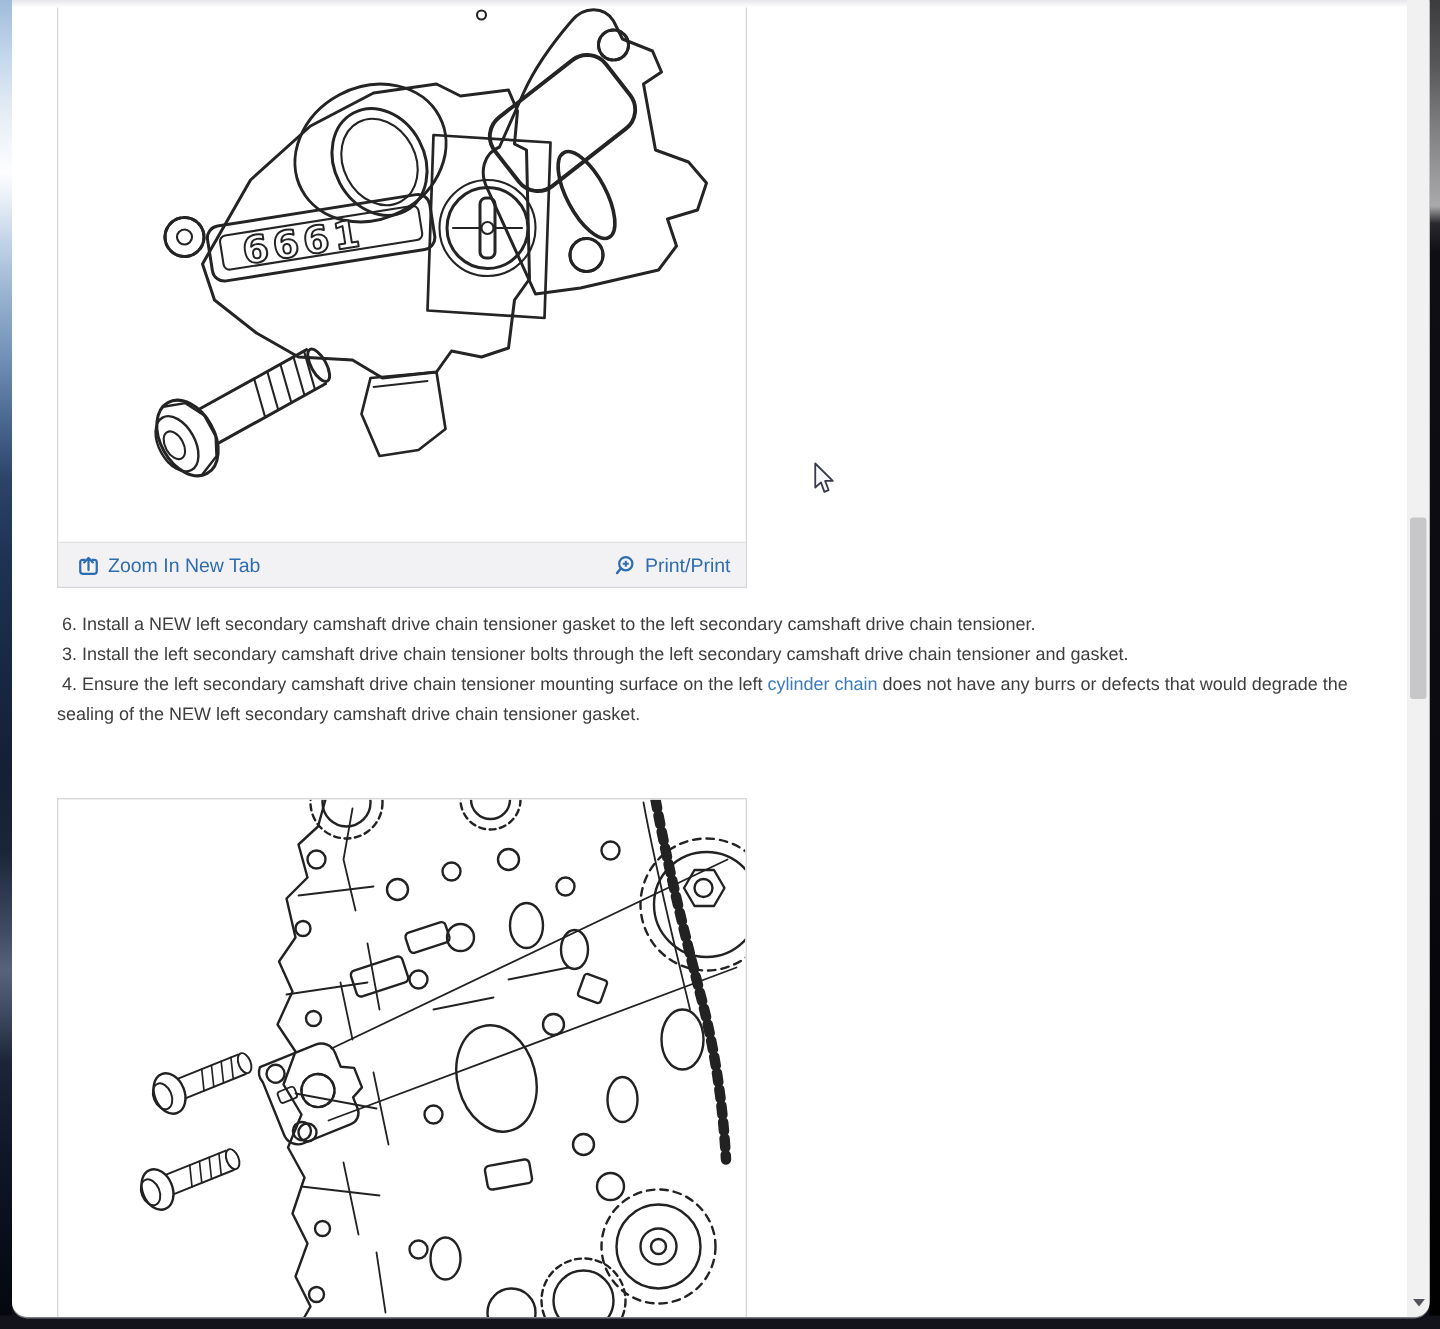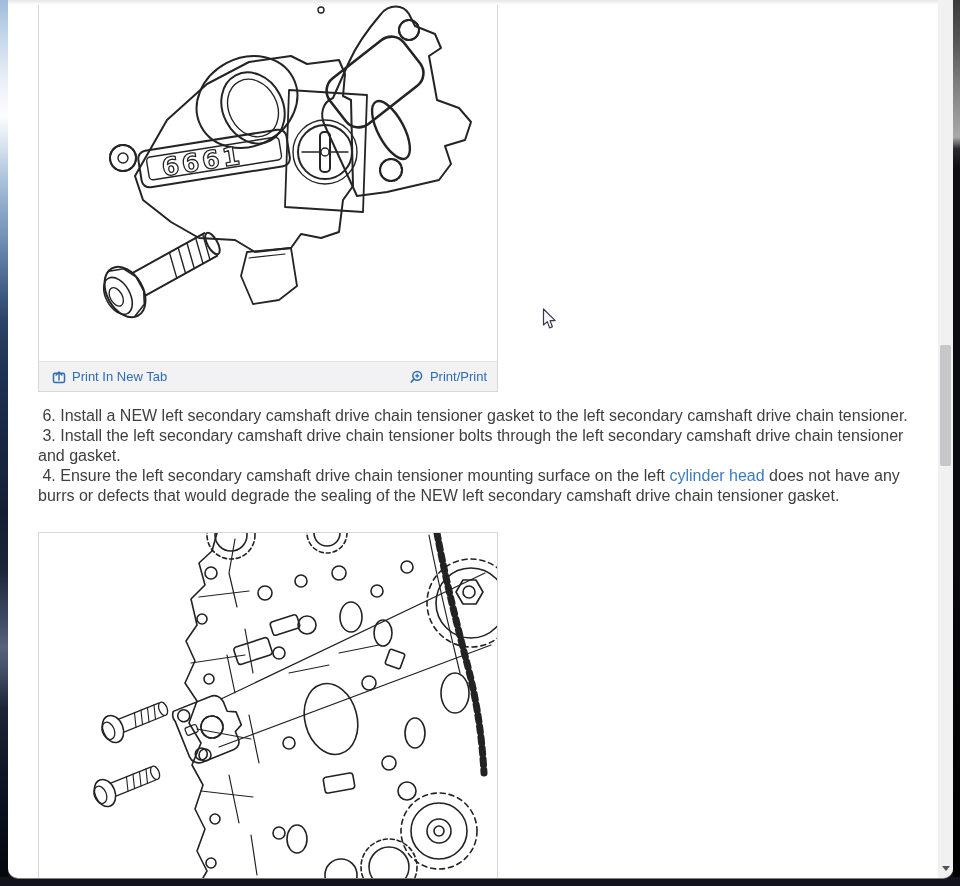--- a/index.html
+++ b/index.html
@@ -67,21 +67,21 @@
     padding:0 10px 0 13px;
   }
   .img-footer a{
     display:inline-flex;align-items:center;gap:6px;
     color:var(--link-blue);font-size:13px;text-decoration:none;cursor:pointer;
   }
   .img-footer svg{display:block;}
   
   .steps{
     position:absolute;left:30px;top:406px;width:872px;
-    color:var(--body-text);font-size:16px;line-height:20px;
+    color:var(--body-text);font-size:12px;line-height:20px;
   }
   .steps span{white-space:pre-wrap;}
   .steps a{color:#3c7ac0;text-decoration:none;cursor:pointer;}
   
   .lineart{display:block;}
   .lineart *{vector-effect:non-scaling-stroke;}
   
   .scrollbar{
     position:absolute;top:0;right:0;width:15px;height:878px;
     background:var(--scroll-track);
@@ -165,39 +165,39 @@
     </div>
     <div class="img-footer">
       <a>
         <span>
           <svg width="14" height="14" viewBox="0 0 14 14">
             <rect x="1.5" y="3.2" width="11" height="9.3" rx="1.6" fill="none" stroke="#2e6cb2" stroke-width="1.5"></rect>
             <path d="M7,10 L7,2.4" stroke="#fff" stroke-width="4" fill="none"></path>
             <path d="M7,10 L7,2.4 M4.1,5 L7,2 L9.9,5" stroke="#2e6cb2" stroke-width="1.5" fill="none" stroke-linecap="round" stroke-linejoin="round"></path>
           </svg>
         </span>
-        <span>Print In New Tab</span>
+        <span>Zoom In New Tab</span>
       </a>
       <a>
         <span>
           <svg width="14" height="14" viewBox="0 0 14 14">
             <circle cx="7.2" cy="5.8" r="4.4" fill="none" stroke="#2e6cb2" stroke-width="1.5"></circle>
             <path d="M7.2,3.8 L7.2,7.8 M5.2,5.8 L9.2,5.8" stroke="#2e6cb2" stroke-width="1.3" fill="none"></path>
             <path d="M3.9,9 L1.4,12" stroke="#2e6cb2" stroke-width="1.7" fill="none" stroke-linecap="round"></path>
           </svg>
         </span>
         <span>Print/Print</span>
       </a>
     </div>
   </section>
 
   <p class="steps">
     <span> 6. Install a NEW left secondary camshaft drive chain tensioner gasket to the left secondary camshaft drive chain tensioner.</span><br>
     <span> 3. Install the left secondary camshaft drive chain tensioner bolts through the left secondary camshaft drive chain tensioner and gasket.</span><br>
-    <span> 4. Ensure the left secondary camshaft drive chain tensioner mounting surface on the left </span><a>cylinder head</a><span> does not have any burrs or defects that would degrade the sealing of the NEW left secondary camshaft drive chain tensioner gasket.</span>
+    <span> 4. Ensure the left secondary camshaft drive chain tensioner mounting surface on the left </span><a>cylinder chain</a><span> does not have any burrs or defects that would degrade the sealing of the NEW left secondary camshaft drive chain tensioner gasket.</span>
   </p>
 
   <section class="img-panel panel-2">
     <div class="img-area">
       <svg class="lineart" width="458" height="345" viewBox="0 0 458 345">
         <g stroke="#222" fill="none" stroke-width="1.6" stroke-linejoin="round" stroke-linecap="round">
 
           <path d="M178,0 L173,18 L160,30 L166,52 L152,66 L158,92 L147,108 L156,128 L146,150 L158,168 L150,190 L162,210 L153,232 L164,252 L156,276 L166,296 L158,318 L168,338 L164,345"></path>
           <path d="M196,6 L190,40 L198,74 M206,96 L214,140 M188,122 L196,160 M210,182 L220,230 M190,242 L200,290 M212,302 L218,342" stroke-width="1.2"></path>
           <path d="M160,64 L210,58 M152,130 L206,122 M158,196 L212,206 M162,258 L214,264 M300,120 L340,112 M250,140 L290,132" stroke-width="1.2"></path>

